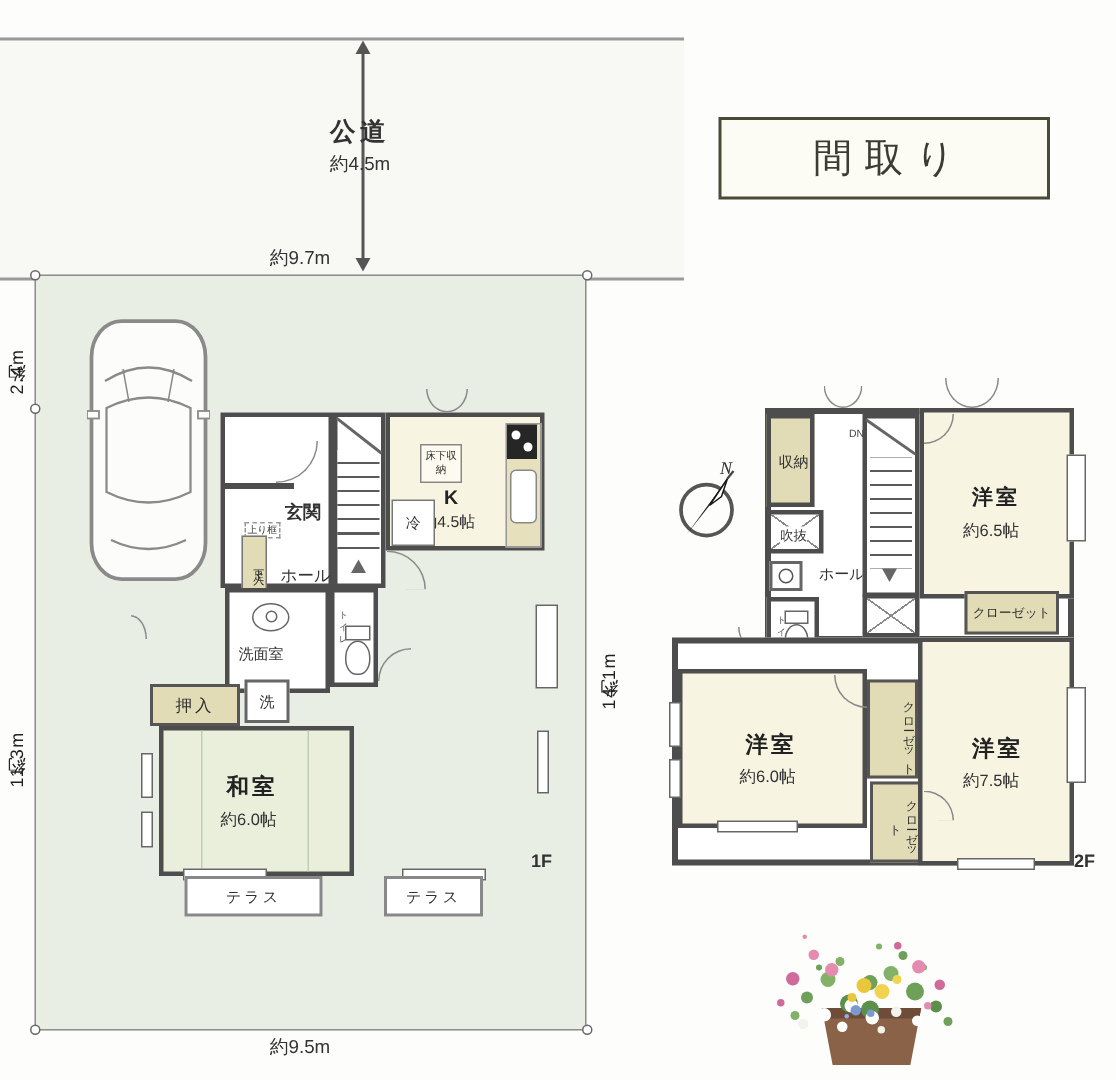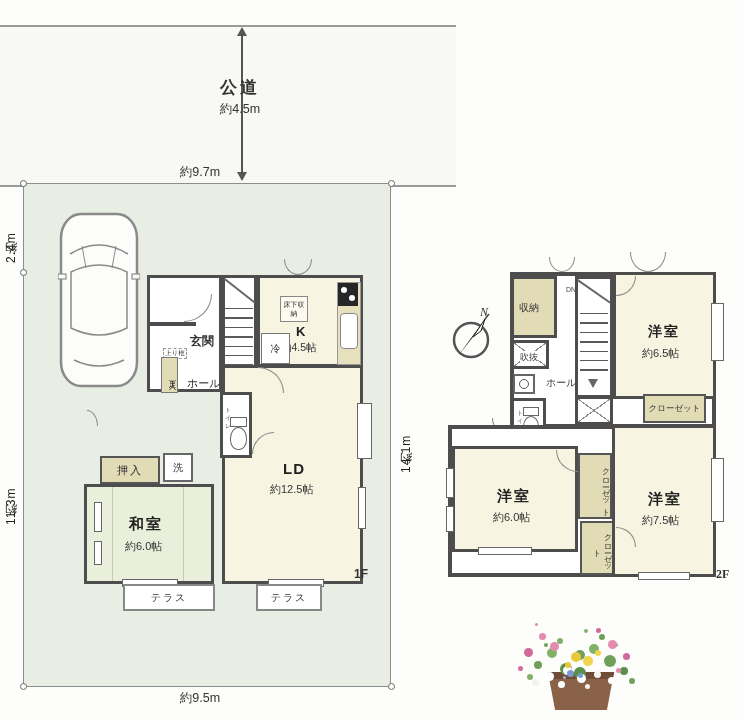--- a/index.html
+++ b/index.html
@@ -100,67 +100,72 @@
     <div class="abs" style="left:78px;top:5px;width:20px;height:23px;background:#262626;">
       <div class="abs" style="left:3px;top:4px;width:6px;height:6px;border-radius:50%;background:#fff;"></div>
       <div class="abs" style="left:11px;top:12px;width:6px;height:6px;border-radius:50%;background:#fff;"></div>
     </div>
     <div class="abs" style="left:80px;top:35px;width:16px;height:34px;background:#fff;border:1.5px solid #888;border-radius:4px;"></div>
   </div>
 
   <div class="arc arc-bl" style="left:284px;top:259px;width:14px;height:16px;"></div>
   <div class="arc arc-br" style="left:298px;top:259px;width:14px;height:16px;"></div>
 
-  <div class="room cream" style="left:222px;top:365px;width:141px;height:219px;">
-    <div class="lbl roomname" style="left:58px;top:92px;font-size:15px;letter-spacing:1px;">LD</div>
-    <div class="lbl" style="left:45px;top:114px;font-size:11px;">約12.5帖</div>
-  </div>
   <div class="arc arc-tr" style="left:258px;top:367px;width:26px;height:26px;"></div>
   <div class="win" style="left:357px;top:403px;width:15px;height:56px;border-width:1.5px;"></div>
   <div class="win" style="left:358px;top:487px;width:8px;height:42px;"></div>
   <div class="win" style="left:268px;top:579px;width:56px;height:8px;"></div>
 
   <div class="room" style="left:220px;top:392px;width:32px;height:66px;border-width:3px;">
     <div class="abs vtext" style="left:0px;top:8px;font-size:6px;color:#555;">トイレ</div>
     <div class="abs" style="left:7px;top:22px;width:15px;height:8px;border:1.2px solid #666;background:#fff;"></div>
     <div class="abs" style="left:7px;top:32px;width:15px;height:21px;border:1.2px solid #666;background:#fff;border-radius:50% 50% 45% 45%;"></div>
   </div>
   <div class="arc arc-tl" style="left:252px;top:432px;width:22px;height:22px;"></div>
 
   <div class="arc arc-tr" style="left:87px;top:410px;width:11px;height:16px;"></div>
 
+  <div class="room" style="left:150px;top:392px;width:70px;height:70px;">
+    <div class="abs" style="left:15px;top:7px;width:23px;height:17px;border:1.5px solid #666;border-radius:50%;background:#fff;">
+      <div class="abs" style="left:8px;top:4px;width:6px;height:6px;border:1px solid #666;border-radius:50%;"></div>
+    </div>
+    <div class="lbl" style="left:6px;top:34px;font-size:10px;">洗面室</div>
+  </div>
   <div class="abs" style="left:163px;top:453px;width:30px;height:29px;border:2px solid #666;background:#fff;display:flex;align-items:center;justify-content:center;font-size:10px;box-sizing:border-box;">洗</div>
   <div class="abs" style="left:100px;top:456px;width:60px;height:28px;border:2px solid #555;background:#e2dcb6;display:flex;align-items:center;justify-content:center;font-size:11px;letter-spacing:2px;box-sizing:border-box;">押入</div>
 
-  <div class="room tatami" style="left:84px;top:484px;width:130px;height:100px;text-decoration:underline;">
+  <div class="room tatami" style="left:106px;top:484px;width:130px;height:100px;text-decoration:underline;">
     <div class="abs" style="left:25px;top:0;width:1px;height:100%;background:#c2cdb4;"></div>
     <div class="abs" style="left:96px;top:0;width:1px;height:100%;background:#c2cdb4;"></div>
     <div class="lbl roomname" style="left:42px;top:28px;font-size:15px;letter-spacing:2px;">和室</div>
     <div class="lbl" style="left:38px;top:52px;font-size:11px;">約6.0帖</div>
   </div>
   <div class="win" style="left:94px;top:502px;width:8px;height:30px;"></div>
   <div class="win" style="left:94px;top:541px;width:8px;height:24px;"></div>
   <div class="win" style="left:122px;top:579px;width:56px;height:8px;"></div>
 
   <div class="abs" style="left:123px;top:584px;width:92px;height:27px;border:2px solid #888;background:#fff;display:flex;align-items:center;justify-content:center;font-size:10px;letter-spacing:2px;box-sizing:border-box;">テラス</div>
   <div class="abs" style="left:256px;top:584px;width:66px;height:27px;border:2px solid #888;background:#fff;display:flex;align-items:center;justify-content:center;font-size:10px;letter-spacing:2px;box-sizing:border-box;">テラス</div>
   <div class="lbl" style="left:354px;top:567px;font-size:12px;font-weight:bold;">1F</div>
 
+  <div id="titlebox" class="abs">
+    <span>間取り</span>
+  </div>
 
   <svg class="abs" style="left:448px;top:303px;" width="52" height="60" viewBox="0 0 52 60">
     <text x="32" y="13" font-size="12" font-style="italic" fill="#333" font-family="Liberation Serif,serif">N</text>
     <circle cx="23" cy="37" r="17" fill="none" stroke="#555" stroke-width="2.5"></circle>
     <line x1="37" y1="16" x2="41" y2="11" stroke="#444" stroke-width="1.5"></line>
     <path d="M37,16 L10,53 L25,34 Z" fill="#1a1a1a"></path>
     <path d="M37,16 L25,34 L33,28 Z" fill="#fff" stroke="#1a1a1a" stroke-width="1"></path>
   </svg>
 
   <div class="abs" style="left:510px;top:272px;width:206px;height:156px;border:4px solid #4d4d4d;box-sizing:border-box;background:#fff;"></div>
 
-  <div class="room beige" style="left:511px;top:276px;width:46px;height:62px;border-width:3px;">
+  <div class="room beige" style="left:511px;top:276px;width:32px;height:62px;border-width:3px;">
     <div class="lbl" style="left:5px;top:22px;font-size:10px;">収納</div>
   </div>
 
   <div class="room xbox" style="left:511px;top:340px;width:38px;height:29px;border-width:3px;">
     <div class="lbl" style="left:6px;top:8px;font-size:9px;background:#fff;">吹抜</div>
   </div>
 
   <div class="abs" style="left:513px;top:374px;width:22px;height:20px;border:2px solid #666;background:#fff;box-sizing:border-box;">
     <div class="abs" style="left:4px;top:3px;width:10px;height:10px;border:1.5px solid #555;border-radius:50%;box-sizing:border-box;"></div>
   </div>
@@ -205,21 +210,21 @@
   <div class="abs vtext" style="left:580px;top:521px;width:34px;height:54px;border:2px solid #555;background:#e2dcb6;font-size:8px;text-align:center;padding-top:2px;box-sizing:border-box;">クローゼット</div>
 
   <div class="room cream" style="left:612px;top:425px;width:104px;height:152px;">
     <div class="lbl roomname" style="left:33px;top:62px;font-size:15px;letter-spacing:2px;">洋室</div>
     <div class="lbl" style="left:27px;top:85px;font-size:11px;">約7.5帖</div>
   </div>
   <div class="arc arc-tr" style="left:616px;top:527px;width:20px;height:20px;"></div>
   <div class="win" style="left:711px;top:458px;width:13px;height:64px;border-width:1.5px;"></div>
   <div class="win" style="left:638px;top:572px;width:52px;height:8px;"></div>
 
-  <div class="lbl" style="left:716px;top:567px;font-size:12px;font-weight:bold;font-family:Liberation Serif, serif;">2F</div>
+  <div class="lbl" style="left:716px;top:567px;font-size:12px;font-weight:bold;">2F</div>
 
   <div class="arc arc-bl" style="left:549px;top:257px;width:13px;height:15px;"></div>
   <div class="arc arc-br" style="left:562px;top:257px;width:13px;height:15px;"></div>
   <div class="arc arc-bl" style="left:630px;top:252px;width:18px;height:20px;"></div>
   <div class="arc arc-br" style="left:648px;top:252px;width:18px;height:20px;"></div>
 
   <div class="abs" style="left:505px;top:610px;width:150px;height:105px;">
     <div class="abs" style="left:40px;top:62px;width:72px;height:38px;background:#8a6248;clip-path:polygon(4% 0,96% 0,86% 100%,14% 100%);">
       <div class="abs" style="left:0;top:0;width:100%;height:7px;background:#6e4c38;"></div>
     </div>

